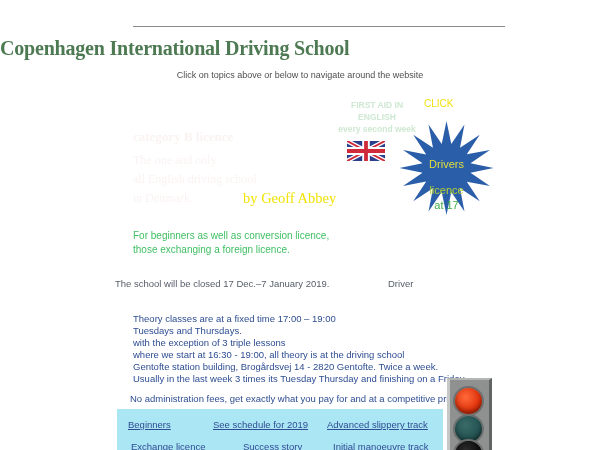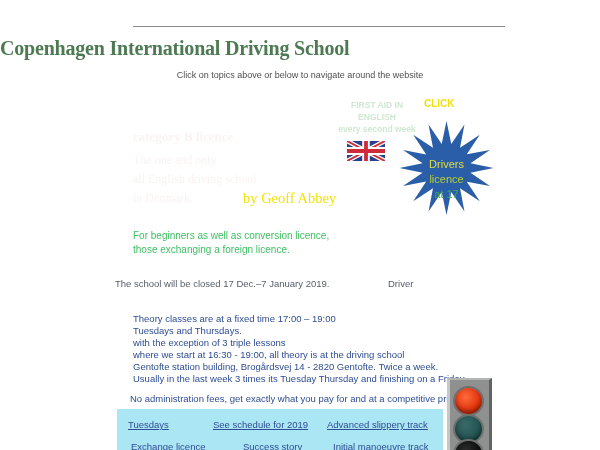--- a/index.html
+++ b/index.html
@@ -19,30 +19,30 @@
   
   #watermark{left:133px;top:129px;font-family:"Liberation Serif",serif;color:#faf3f2;}
   #watermark .wm1{font-weight:bold;font-size:13px;margin:0 0 6px 0;}
   #watermark .wm{font-size:12px;line-height:19px;margin:0;}
   #byline{left:205px;top:190px;font-family:"Liberation Serif",serif;font-size:14.5px;color:#f2e307;padding-left:38px;}
 
   
   #first-aid{left:325px;top:99px;width:104px;text-align:center;
     font-size:8.5px;font-weight:bold;line-height:12px;color:#cfe8d2;}
 
-  #click-label{left:424px;top:98px;font-size:10px;font-weight:bold;color:#f0e112;cursor:pointer;}
+  #click-label{left:424px;top:98px;font-size:10px;font-weight:normal;color:#f0e112;cursor:pointer;}
 
   #uk-flag{left:347px;top:141px;width:38px;height:20px;cursor:pointer;}
 
   #star{left:396px;top:121px;width:101px;height:94px;cursor:pointer;}
   #star svg{display:block;width:101px;height:94px;}
   #star-text{position:absolute;left:0;top:36px;width:101px;text-align:center;
     font-size:11px;line-height:15px;}
   #star-text .s1{color:#e3df3b;}
-  #star-text .s2{color:#b5cf32;}
+  #star-text .s2{color:#b5cf32;margin-top:11px;}
   #star-text .s3{color:#3fae48;}
 
   #green-note{left:133px;top:229px;font-size:10px;line-height:14px;color:#3fbf63;}
   #closure{left:115px;top:278px;font-size:9.5px;color:#565e68;}
   #driver-word{left:388px;top:278px;font-size:9.5px;color:#565e68;}
 
   #theory{left:133px;top:313px;font-size:9.5px;line-height:12px;color:#2e4d92;}
   #fees-line{left:130px;top:393px;font-size:9.5px;color:#2e4d92;}
 
   #nav-band{left:117px;top:409px;width:326px;height:41px;background:#abe6f5;}
@@ -128,21 +128,21 @@
     <div>with the exception of 3 triple lessons</div>
     <div>where we start at 16:30 - 19:00, all theory is at the driving school</div>
     <div>Gentofte station building, Brogårdsvej 14 - 2820 Gentofte. Twice a week.</div>
     <div>Usually in the last week 3 times its Tuesday Thursday and finishing on a Friday.</div>
   </div>
 
   <div id="fees-line" class="abs">No administration fees, get exactly what you pay for and at a competitive price.</div>
 
   <div id="nav-band" class="abs"></div>
 
-  <a id="lnk-beginners" class="nav-link u">Tuesdays</a>
+  <a id="lnk-beginners" class="nav-link u">Beginners</a>
   <a id="lnk-schedule" class="nav-link u">See schedule for 2019</a>
   <a id="lnk-advanced" class="nav-link u">Advanced slippery track</a>
   <a id="lnk-exchange" class="nav-link">Exchange licence</a>
   <a id="lnk-success" class="nav-link">Success story</a>
   <a id="lnk-initial" class="nav-link">Initial manoeuvre track</a>
 
   <div id="traffic" class="abs">
     <div id="light-red" class="light"></div>
     <div id="light-amber" class="light"></div>
     <div id="light-green" class="light"></div>

